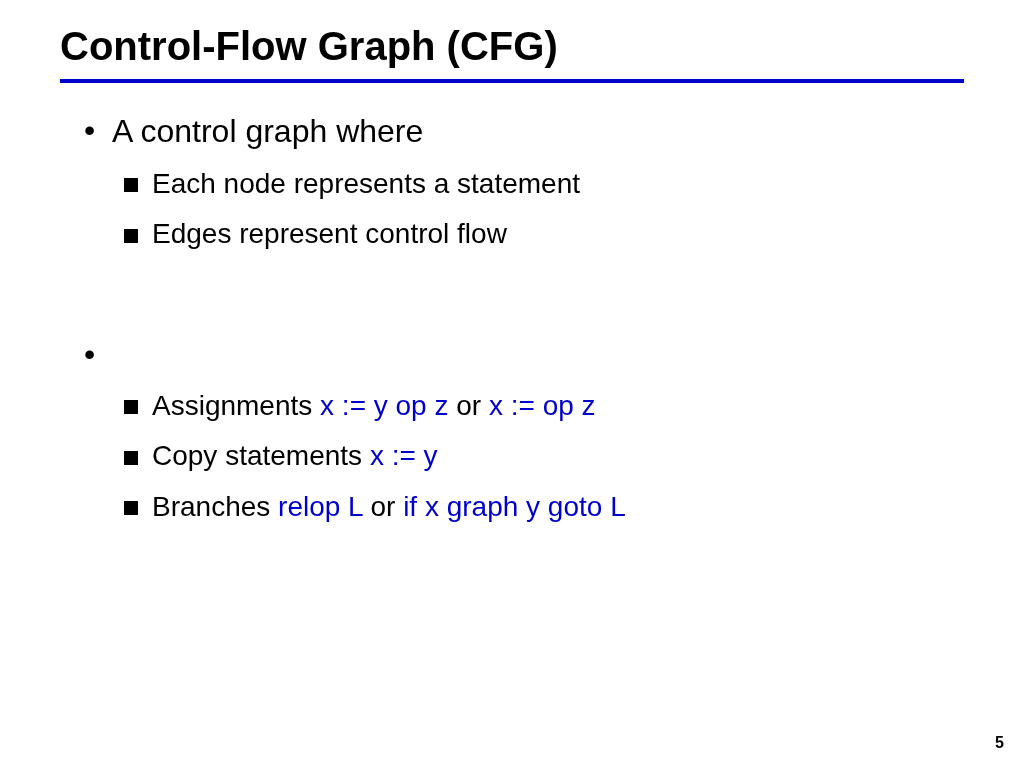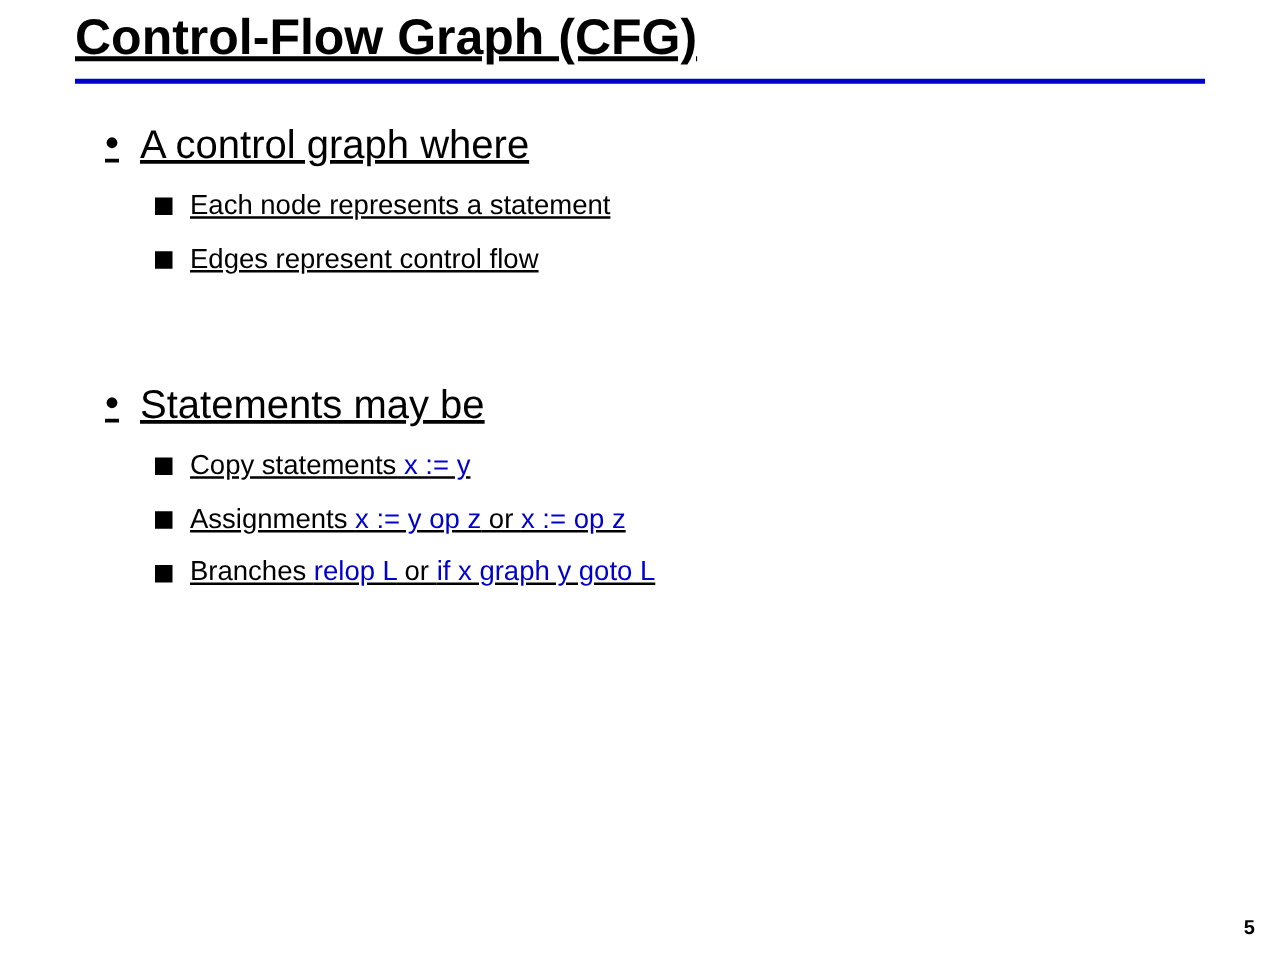--- a/index.html
+++ b/index.html
@@ -1,23 +1,23 @@
 <!DOCTYPE html>
 <html><head>
 <meta charset="utf-8">
 <style>
   * { margin: 0; padding: 0; box-sizing: border-box; }
   html, body { width: 1024px; height: 768px; background: #fff; font-family: Arial, Helvetica, sans-serif; color: #000; }
-  .slide { position: relative; width: 1024px; height: 768px; padding: 8px 60px 0 60px; text-decoration: underline; }
+  .slide { position: relative; width: 1024px; height: 768px; padding: 24px 60px 0 60px; }
   .title { font-size: 40px; font-weight: bold; letter-spacing: 0px; }
   .rule { height: 4px; background: #0000cc; margin-top: 10px; margin-bottom: 30px; }
   .content { padding-left: 24px; }
   .l1 { display: flex; align-items: flex-start; font-size: 32px; margin-top: 14px; margin-bottom: 16px; }
   .l1 .bullet { width: 28px; flex: none; font-size: 32px; line-height: 1.1; }
-  .l2 { display: flex; align-items: center; font-size: 22px; margin-left: 40px; margin-top: 14px; margin-bottom: 14px; line-height: 1.3; }
+  .l2 { display: flex; align-items: center; font-size: 28px; margin-left: 40px; margin-top: 14px; margin-bottom: 14px; line-height: 1.3; }
   .l2 .sq { width: 14px; height: 14px; background: #000; flex: none; margin-right: 14px; margin-top: 2px; }
   .blue { color: #0000cc; }
   .gap { height: 56px; }
   .page-number { position: absolute; right: 20px; bottom: 16px; font-size: 16px; font-weight: bold; }
 </style>
 </head>
 <body>
 
 <div class="slide">
   <div class="title">Control-Flow Graph (CFG)</div>
@@ -35,29 +35,28 @@
     </div>
     <div class="l2">
       <span class="sq"></span>
       <span><span>Edges represent control flow</span></span>
     </div>
 
     <div class="gap"></div>
 
     <div class="l1">
       <span class="bullet">•</span>
-      <span>Statements may be</span>
+    </div>
+    <div class="l2">
+      <span class="sq"></span>
+      <span><span>Assignments </span><span class="blue">x := y op z</span><span> or </span><span class="blue">x := op z</span></span>
     </div>
     <div class="l2">
       <span class="sq"></span>
       <span><span>Copy statements </span><span class="blue">x := y</span></span>
-    </div>
-    <div class="l2">
-      <span class="sq"></span>
-      <span><span>Assignments </span><span class="blue">x := y op z</span><span> or </span><span class="blue">x := op z</span></span>
     </div>
     <div class="l2">
       <span class="sq"></span>
       <span><span>Branches </span><span class="blue">relop L</span><span> or </span><span class="blue">if x graph y goto L</span></span>
     </div>
 
   </div>
 
   <div class="page-number">5</div>
 </div>

